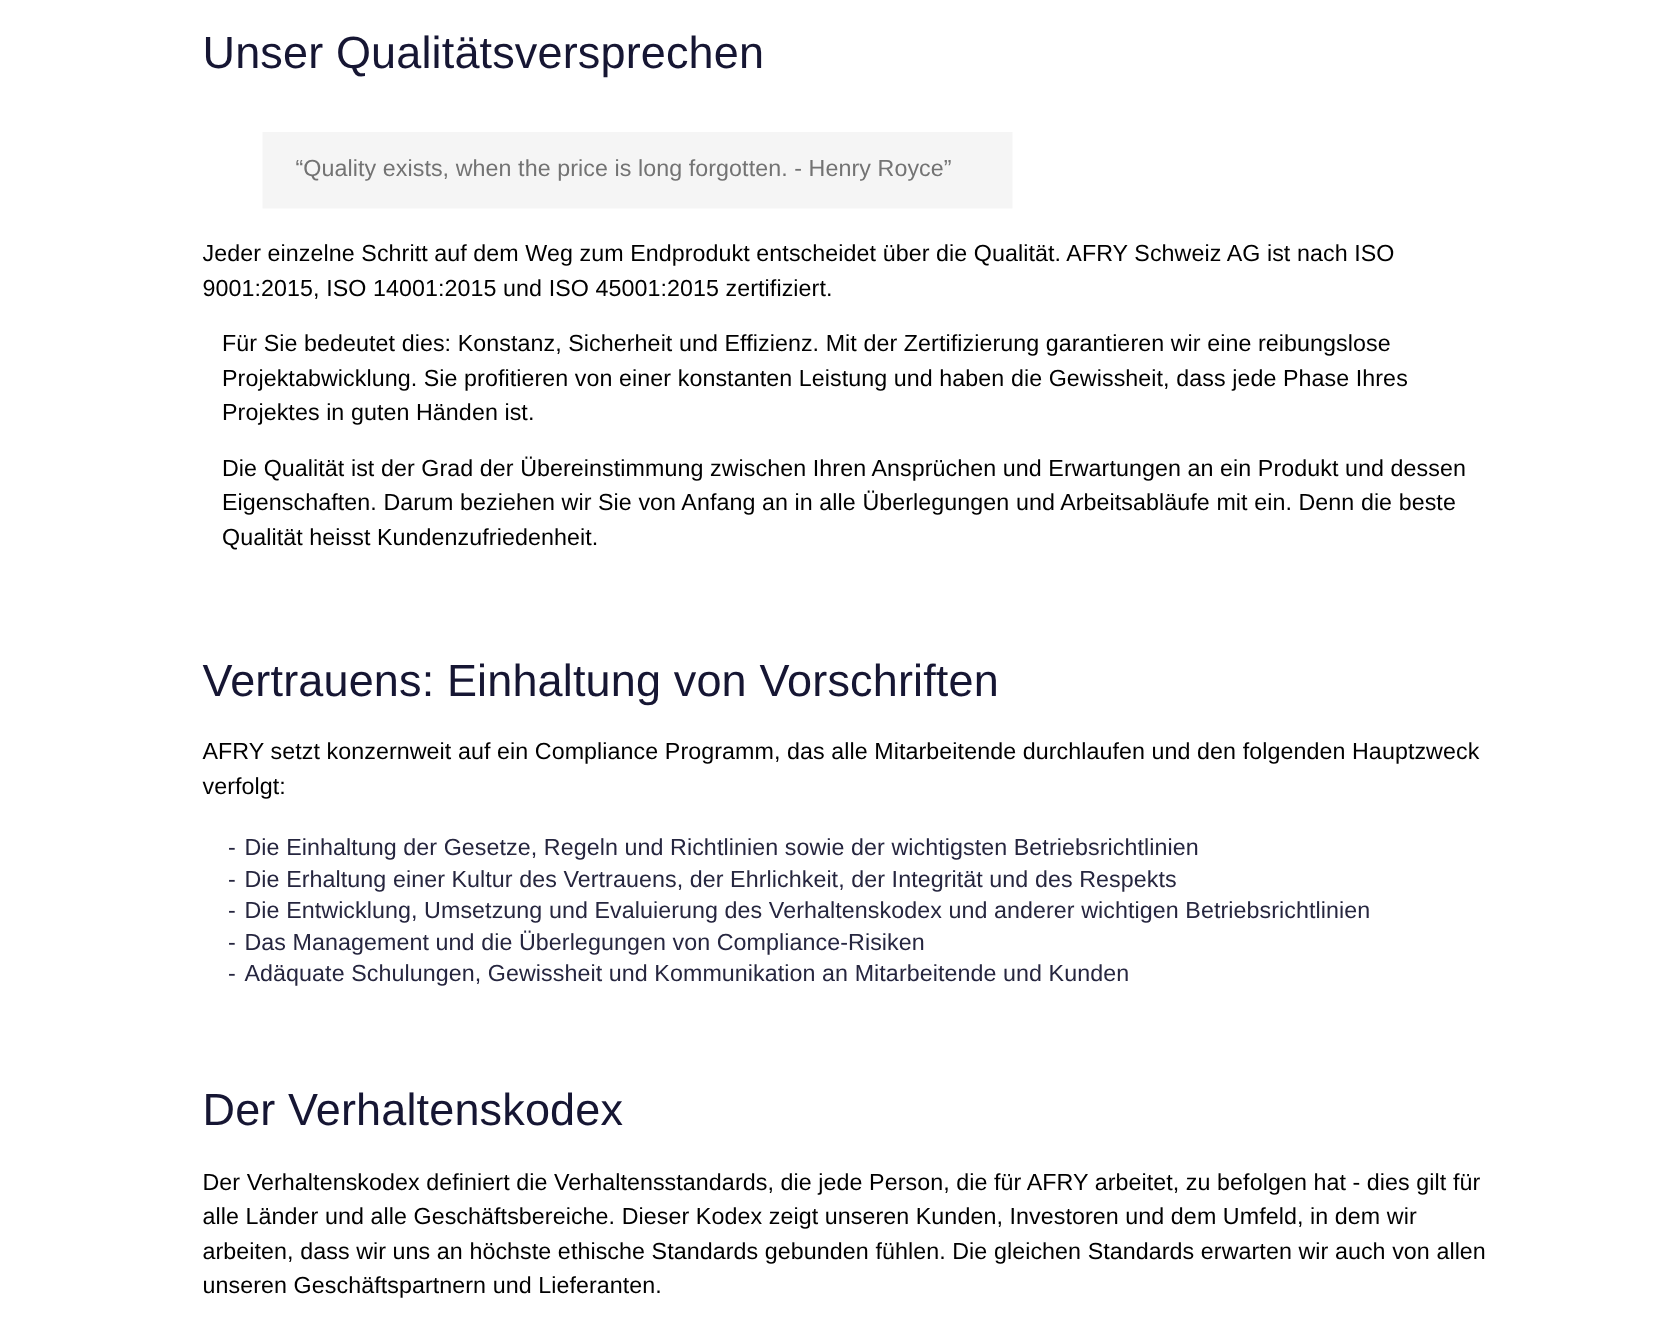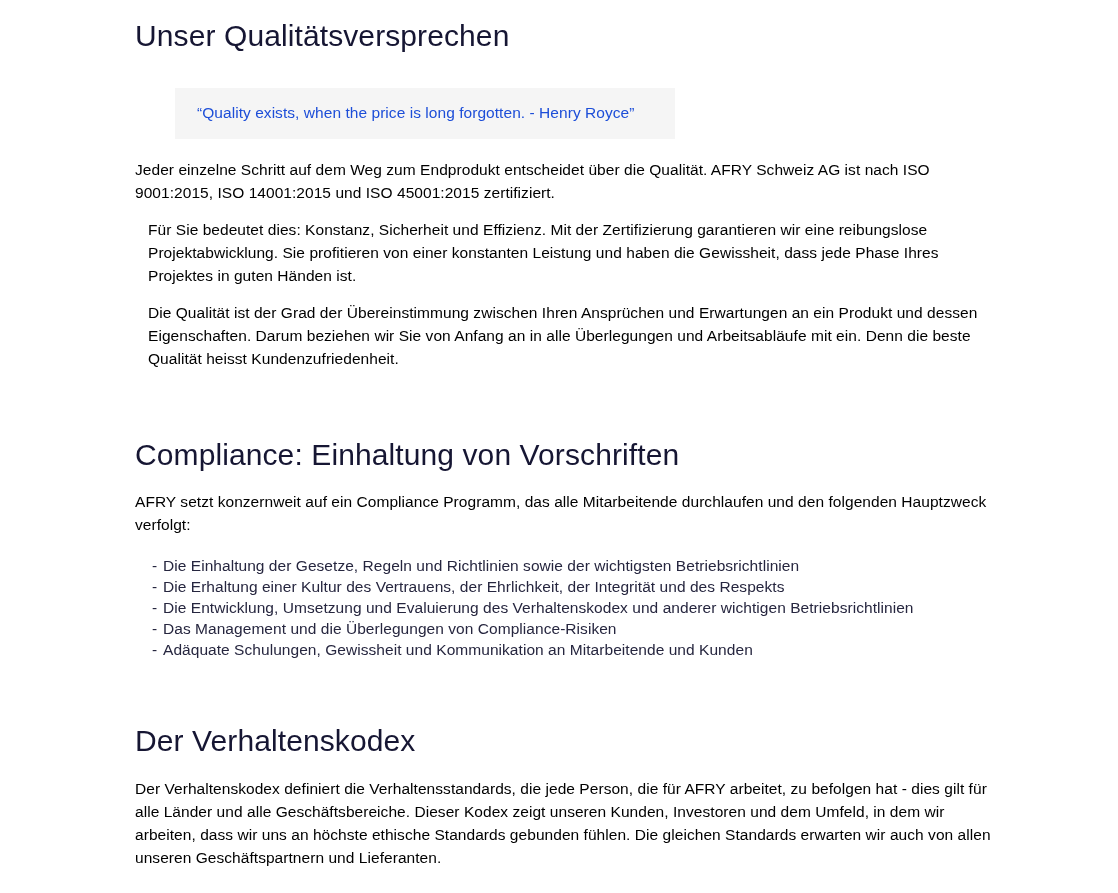--- a/index.html
+++ b/index.html
@@ -45,21 +45,21 @@
   .quote-block {
     margin-top: 34px;
     width: 500px;
     background: #f5f5f5;
     padding: 14px 22px 15px 22px;
   }
   .quote-text {
     font-size: 15.5px;
     font-weight: 400;
     line-height: 1.45;
-    color: #1d4ed8;
+    color: #737373;
     margin: 0;
     letter-spacing: 0.05px;
   }
 
   
   .body-paragraph {
     font-size: 15.5px;
     line-height: 23px;
     color: #000000;
     margin: 0;
@@ -100,21 +100,21 @@
     <blockquote class="quote-block">
       <p class="quote-text">“Quality exists, when the price is long forgotten. - Henry Royce”</p>
     </blockquote>
 
     <p class="body-paragraph para-gap-lg">Jeder einzelne Schritt auf dem Weg zum Endprodukt entscheidet über die Qualität. AFRY Schweiz AG ist nach ISO 9001:2015, ISO 14001:2015 und ISO 45001:2015 zertifiziert.</p>
 
     <p class="body-paragraph para-gap-md">Für Sie bedeutet dies: Konstanz, Sicherheit und Effizienz. Mit der Zertifizierung garantieren wir eine reibungslose Projektabwicklung. Sie profitieren von einer konstanten Leistung und haben die Gewissheit, dass jede Phase Ihres Projektes in guten Händen ist.</p>
 
     <p class="body-paragraph para-gap-md">Die Qualität ist der Grad der Übereinstimmung zwischen Ihren Ansprüchen und Erwartungen an ein Produkt und dessen Eigenschaften. Darum beziehen wir Sie von Anfang an in alle Überlegungen und Arbeitsabläufe mit ein. Denn die beste Qualität heisst Kundenzufriedenheit.</p>
 
-    <h2 class="section-heading heading-2">Compliance: Einhaltung von Vorschriften</h2>
+    <h2 class="section-heading heading-2">Vertrauens: Einhaltung von Vorschriften</h2>
 
     <p class="body-paragraph para-after-heading">AFRY setzt konzernweit auf ein Compliance Programm, das alle Mitarbeitende durchlaufen und den folgenden Hauptzweck verfolgt:</p>
 
     <ul class="dash-list">
       <li>
         <span class="dash-marker">-</span>
         <span>Die Einhaltung der Gesetze, Regeln und Richtlinien sowie der wichtigsten Betriebsrichtlinien</span>
       </li>
       <li>
         <span class="dash-marker">-</span>

